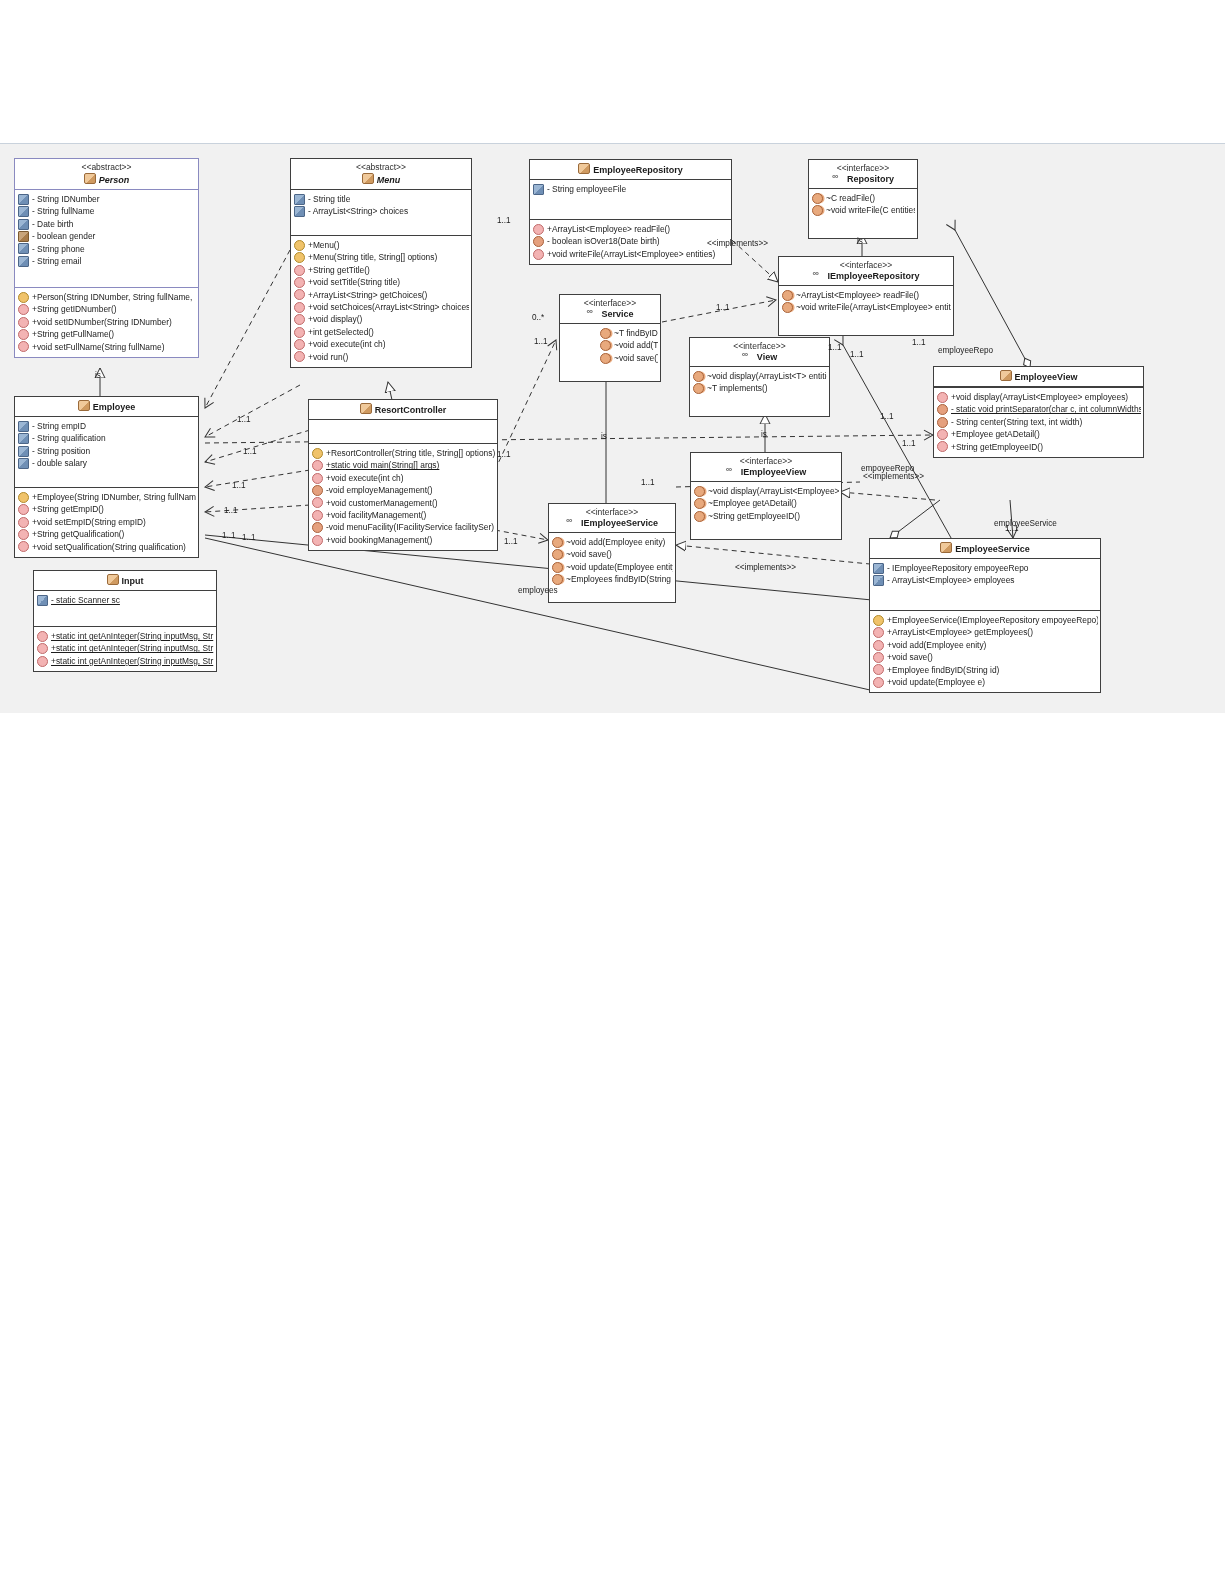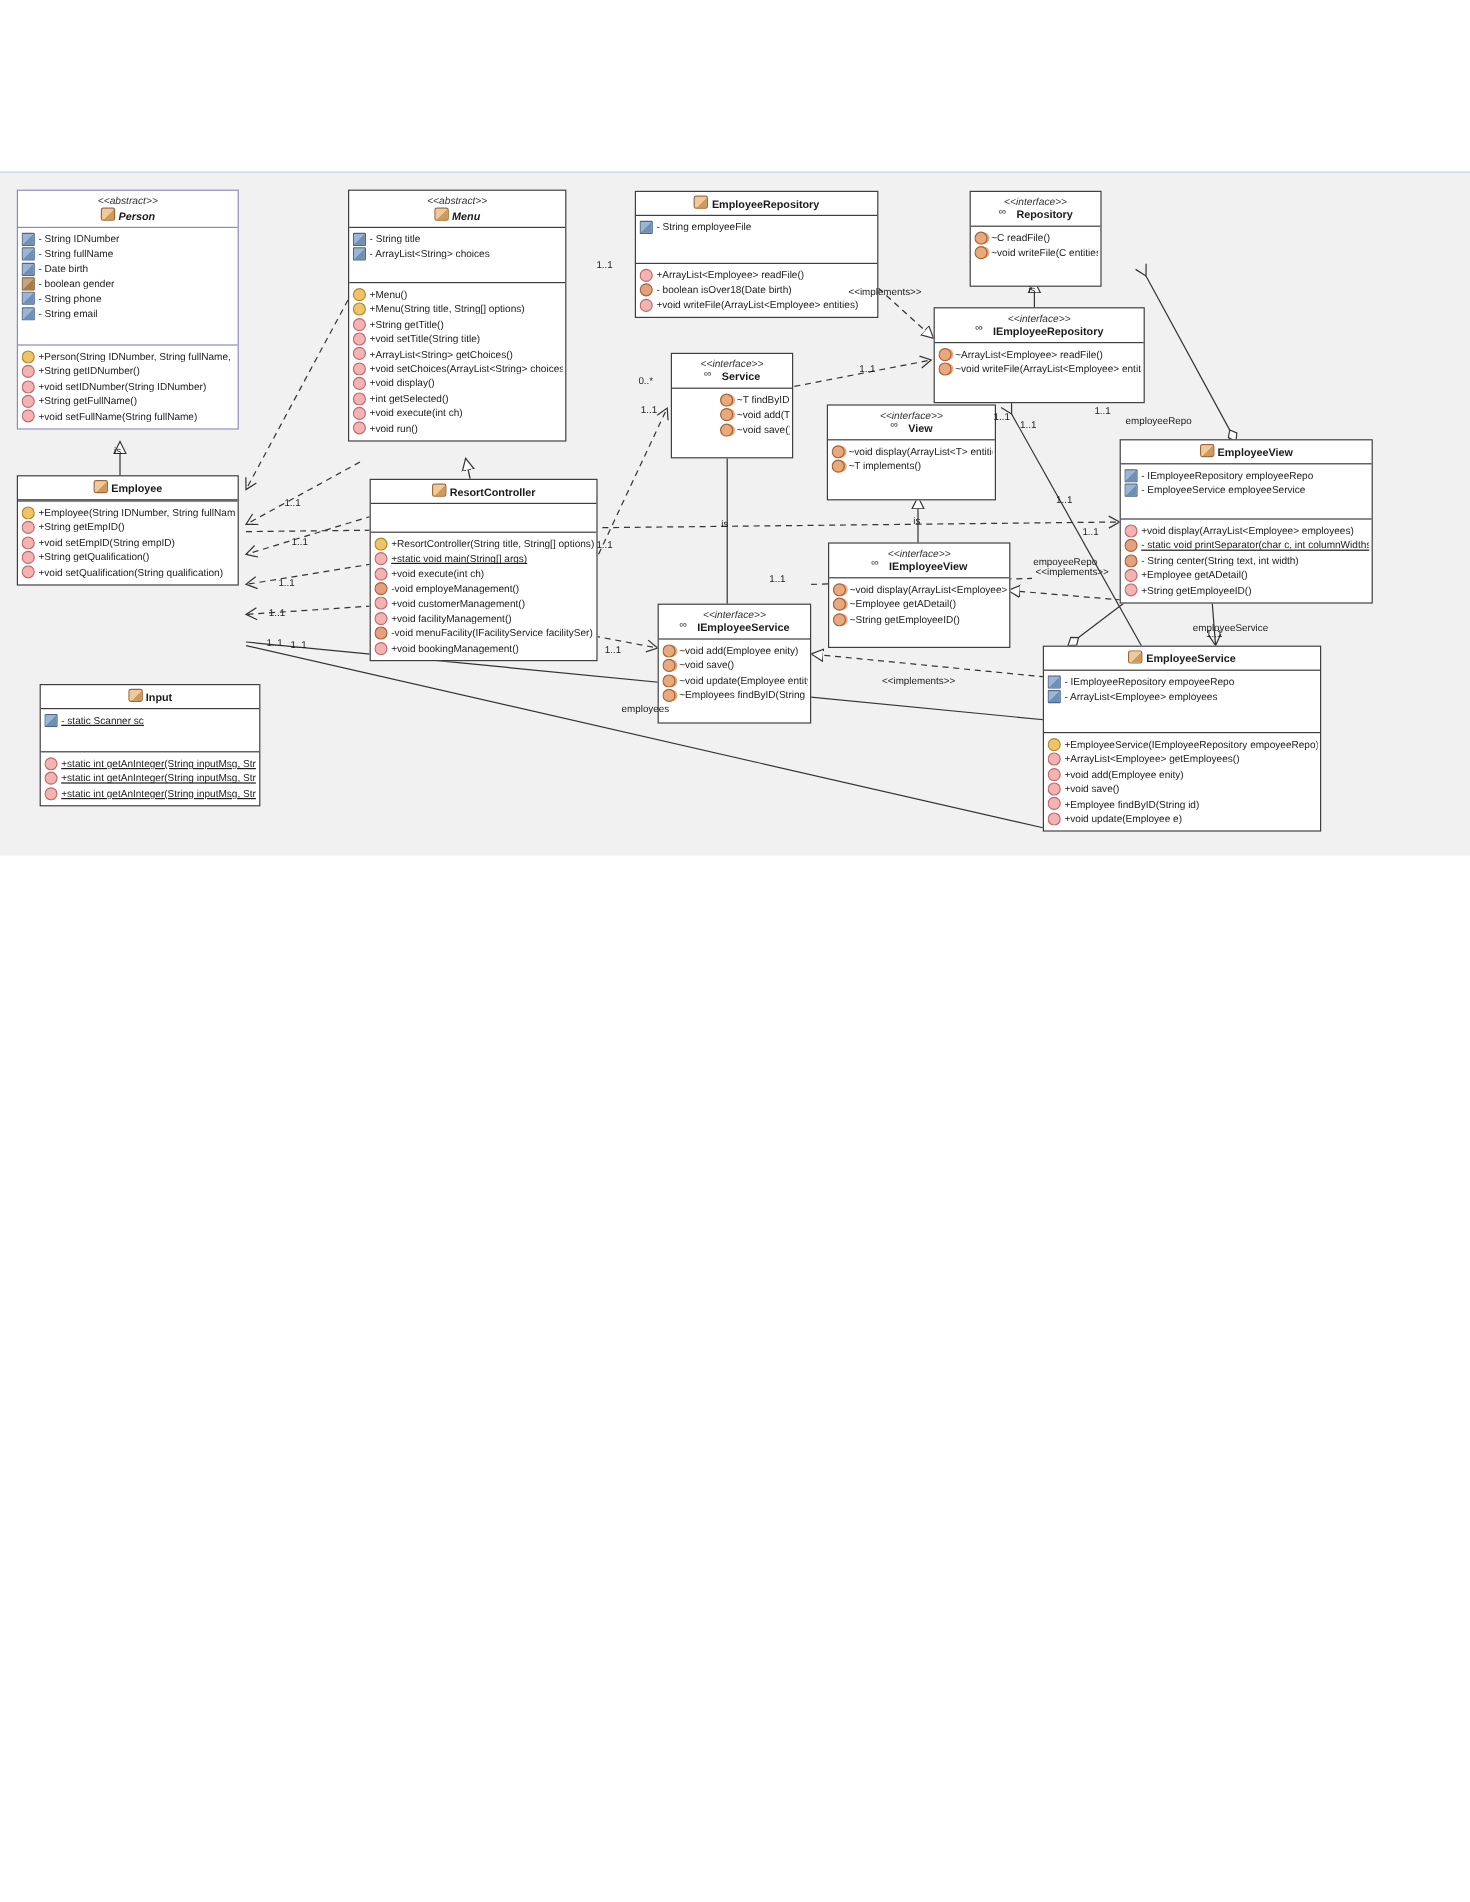--- a/index.html
+++ b/index.html
@@ -2,21 +2,21 @@
 <html><head>
 <meta charset="utf-8">
 <style>
   html,body{margin:0;padding:0;background:#ffffff;}
   body{font-family:"Liberation Sans","DejaVu Sans",sans-serif;}
   #page{position:relative;width:1225px;height:1585px;background:#fff;overflow:hidden;}
   #canvas{position:absolute;left:0;top:143px;width:1225px;height:569px;background:#f1f1f1;border-top:1px solid #c9d2dc;}
   .uml{position:absolute;background:#ffffff;border:1px solid #3f3f3f;box-sizing:border-box;}
   .uml.lav{border:1px solid #8a8ac0;}
   .hdr{padding:3px 4px 3px 4px;text-align:center;line-height:11px;}
-  .stereo{font-size:8.5px;color:#2f2f2f;font-style:italic;}
+  .stereo{font-size:8.5px;color:#2f2f2f;}
   .cname{font-size:9px;font-weight:bold;color:#1a1a1a;white-space:nowrap;}
   .cname.ital{font-style:italic;font-weight:bold;}
   .sep{height:0;border-top:1px solid #3f3f3f;}
   .sep.lav{border-top:1px solid #8a8ac0;}
   .sect{padding:3px 2px 4px 3px;}
   .row{font-size:8.4px;color:#1c1c1c;white-space:nowrap;line-height:12.4px;display:flex;align-items:center;overflow:hidden;}
   .row .txt{display:inline-block;}
   .row.u .txt{text-decoration:underline;}
   .mk{display:inline-block;width:9px;height:9px;margin-right:3px;flex:0 0 9px;position:relative;top:0px;}
   .mk.field{background:linear-gradient(135deg,#9bb6d4 0 50%,#6f8fb5 50% 100%);border:1px solid #4c6688;border-radius:1px;}
@@ -151,20 +151,38 @@
           <span class="txt">+void setFullName(String fullName)</span>
         </div>
     </div>
   </div>
 
   <div class="uml" style="left:14px;top:396px;width:185px;">
     <div class="hdr">
       <div class="cname"><span class="icn"></span><span>Employee</span></div>
     </div>
     <div class="sep"></div>
+    <div class="sect" style="height:63px;">
+      <div class="row">
+          <span class="mk field"></span>
+          <span class="txt">- String empID</span>
+        </div>
+      <div class="row">
+          <span class="mk field"></span>
+          <span class="txt">- String qualification</span>
+        </div>
+      <div class="row">
+          <span class="mk field"></span>
+          <span class="txt">- String position</span>
+        </div>
+      <div class="row">
+          <span class="mk field"></span>
+          <span class="txt">- double salary</span>
+        </div>
+    </div>
     <div class="sep"></div>
     <div class="sect">
       <div class="row">
           <span class="mk ctor"></span>
           <span class="txt">+Employee(String IDNumber, String fullName,</span>
         </div>
       <div class="row">
           <span class="mk meth"></span>
           <span class="txt">+String getEmpID()</span>
         </div>
@@ -465,30 +483,20 @@
           <span class="txt">~Employees findByID(String id)</span>
         </div>
     </div>
   </div>
 
   <div class="uml" style="left:933px;top:366px;width:211px;">
     <div class="hdr">
       <div class="cname"><span class="icn"></span><span>EmployeeView</span></div>
     </div>
     <div class="sep"></div>
-    <div class="sect" style="height:38px;">
-      <div class="row">
-          <span class="mk field"></span>
-          <span class="txt">- IEmployeeRepository employeeRepo</span>
-        </div>
-      <div class="row">
-          <span class="mk field"></span>
-          <span class="txt">- EmployeeService employeeService</span>
-        </div>
-    </div>
     <div class="sep"></div>
     <div class="sect">
       <div class="row">
           <span class="mk meth"></span>
           <span class="txt">+void display(ArrayList&lt;Employee&gt; employees)</span>
         </div>
       <div class="row u">
           <span class="mk methP"></span>
           <span class="txt">- static void printSeparator(char c, int columnWidths)</span>
         </div>

